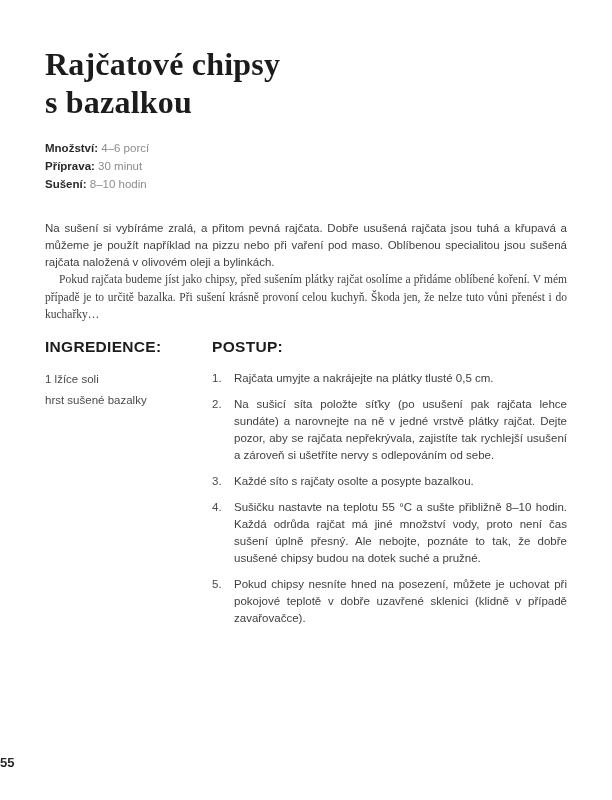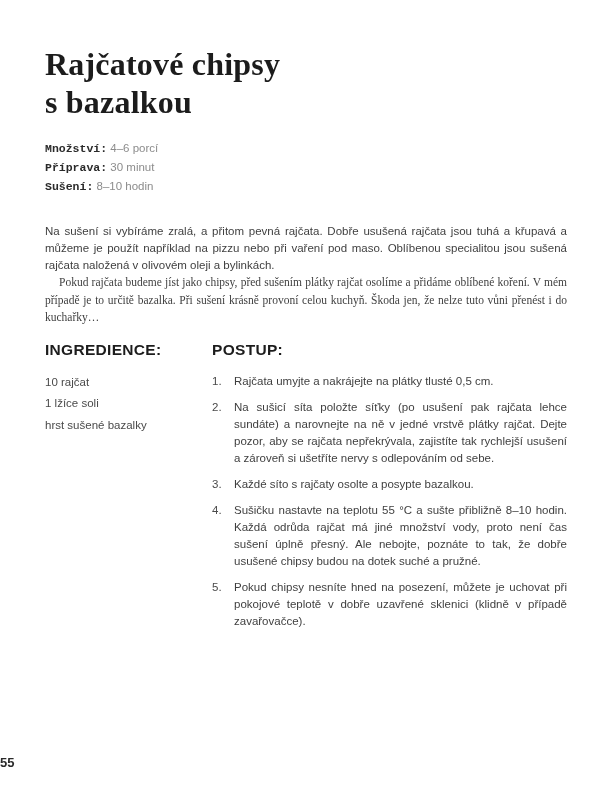--- a/index.html
+++ b/index.html
@@ -16,21 +16,21 @@
   .title {
     font-family: "Liberation Serif", serif;
     font-weight: 700;
     font-size: 32px;
     line-height: 1.18;
     color: #1c1c1c;
     letter-spacing: 0.2px;
   }
 
   .meta { margin-top: 17px; font-size: 11.5px; line-height: 1.6; }
-  .meta-label { font-weight: 700; color: #2a2a2a; font-family: Liberation Mono, monospace; }
+  .meta-label { font-weight: 700; color: #2a2a2a; }
   .meta-value { color: #8c8c8c; }
 
   .intro {
     margin-top: 26px;
     font-size: 11.5px;
     line-height: 1.5;
     text-align: justify;
     color: #3f3f3f;
   }
   .intro p.indent { text-indent: 14px; font-family: Liberation Serif, serif; }
@@ -98,21 +98,20 @@
   <div class="intro">
     <p>Na sušení si vybíráme zralá, a přitom pevná rajčata. Dobře usušená rajčata jsou tuhá a křupavá a můžeme je použít například na pizzu nebo při vaření pod maso. Oblíbenou specialitou jsou sušená rajčata naložená v olivovém oleji a bylinkách.</p>
     <p class="indent">Pokud rajčata budeme jíst jako chipsy, před sušením plátky rajčat osolíme a přidáme oblíbené koření. V mém případě je to určitě bazalka. Při sušení krásně provoní celou kuchyň. Škoda jen, že nelze tuto vůni přenést i do kuchařky…</p>
   </div>
 
   <div class="columns">
 
     <div class="col-left">
       <h2 class="section">INGREDIENCE:</h2>
       <ul class="ingredients">
-        <li>10 rajčat</li>
         <li>1 lžíce soli</li>
         <li>hrst sušené bazalky</li>
       </ul>
     </div>
 
     <div class="col-right">
       <h2 class="section">POSTUP:</h2>
       <div class="steps">
         <div class="step">
           <span class="step-num">1.</span>

